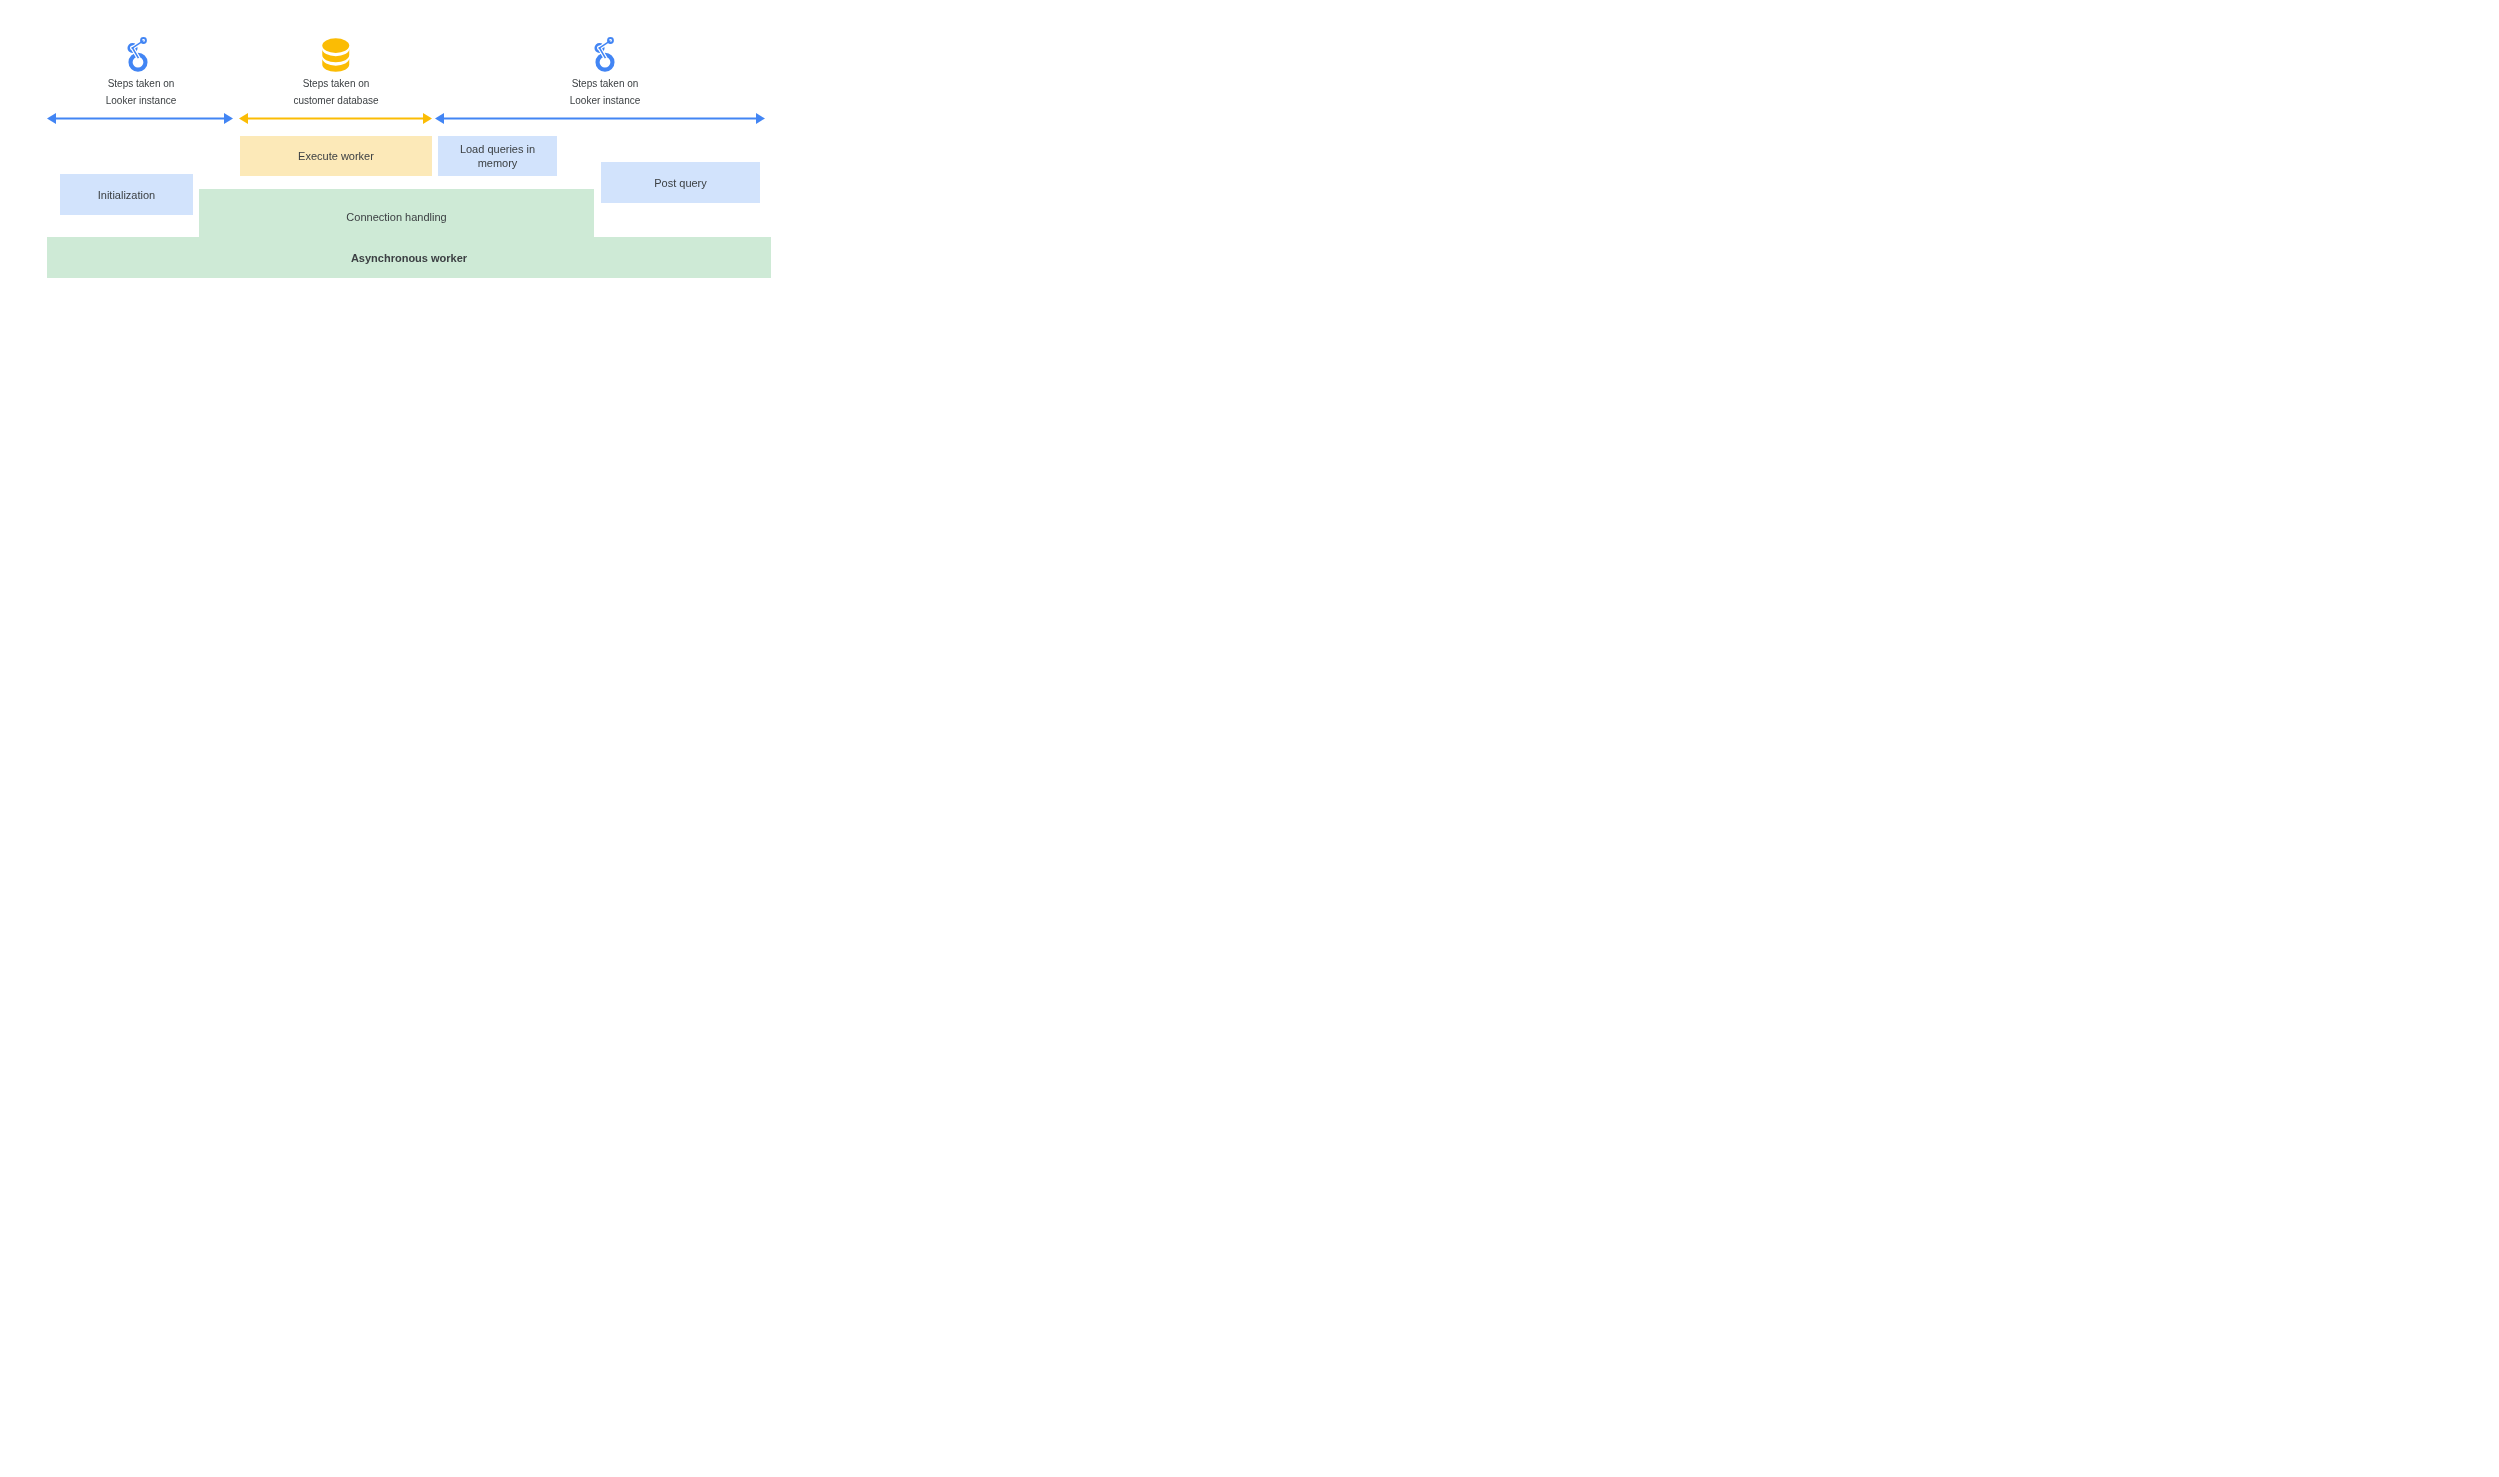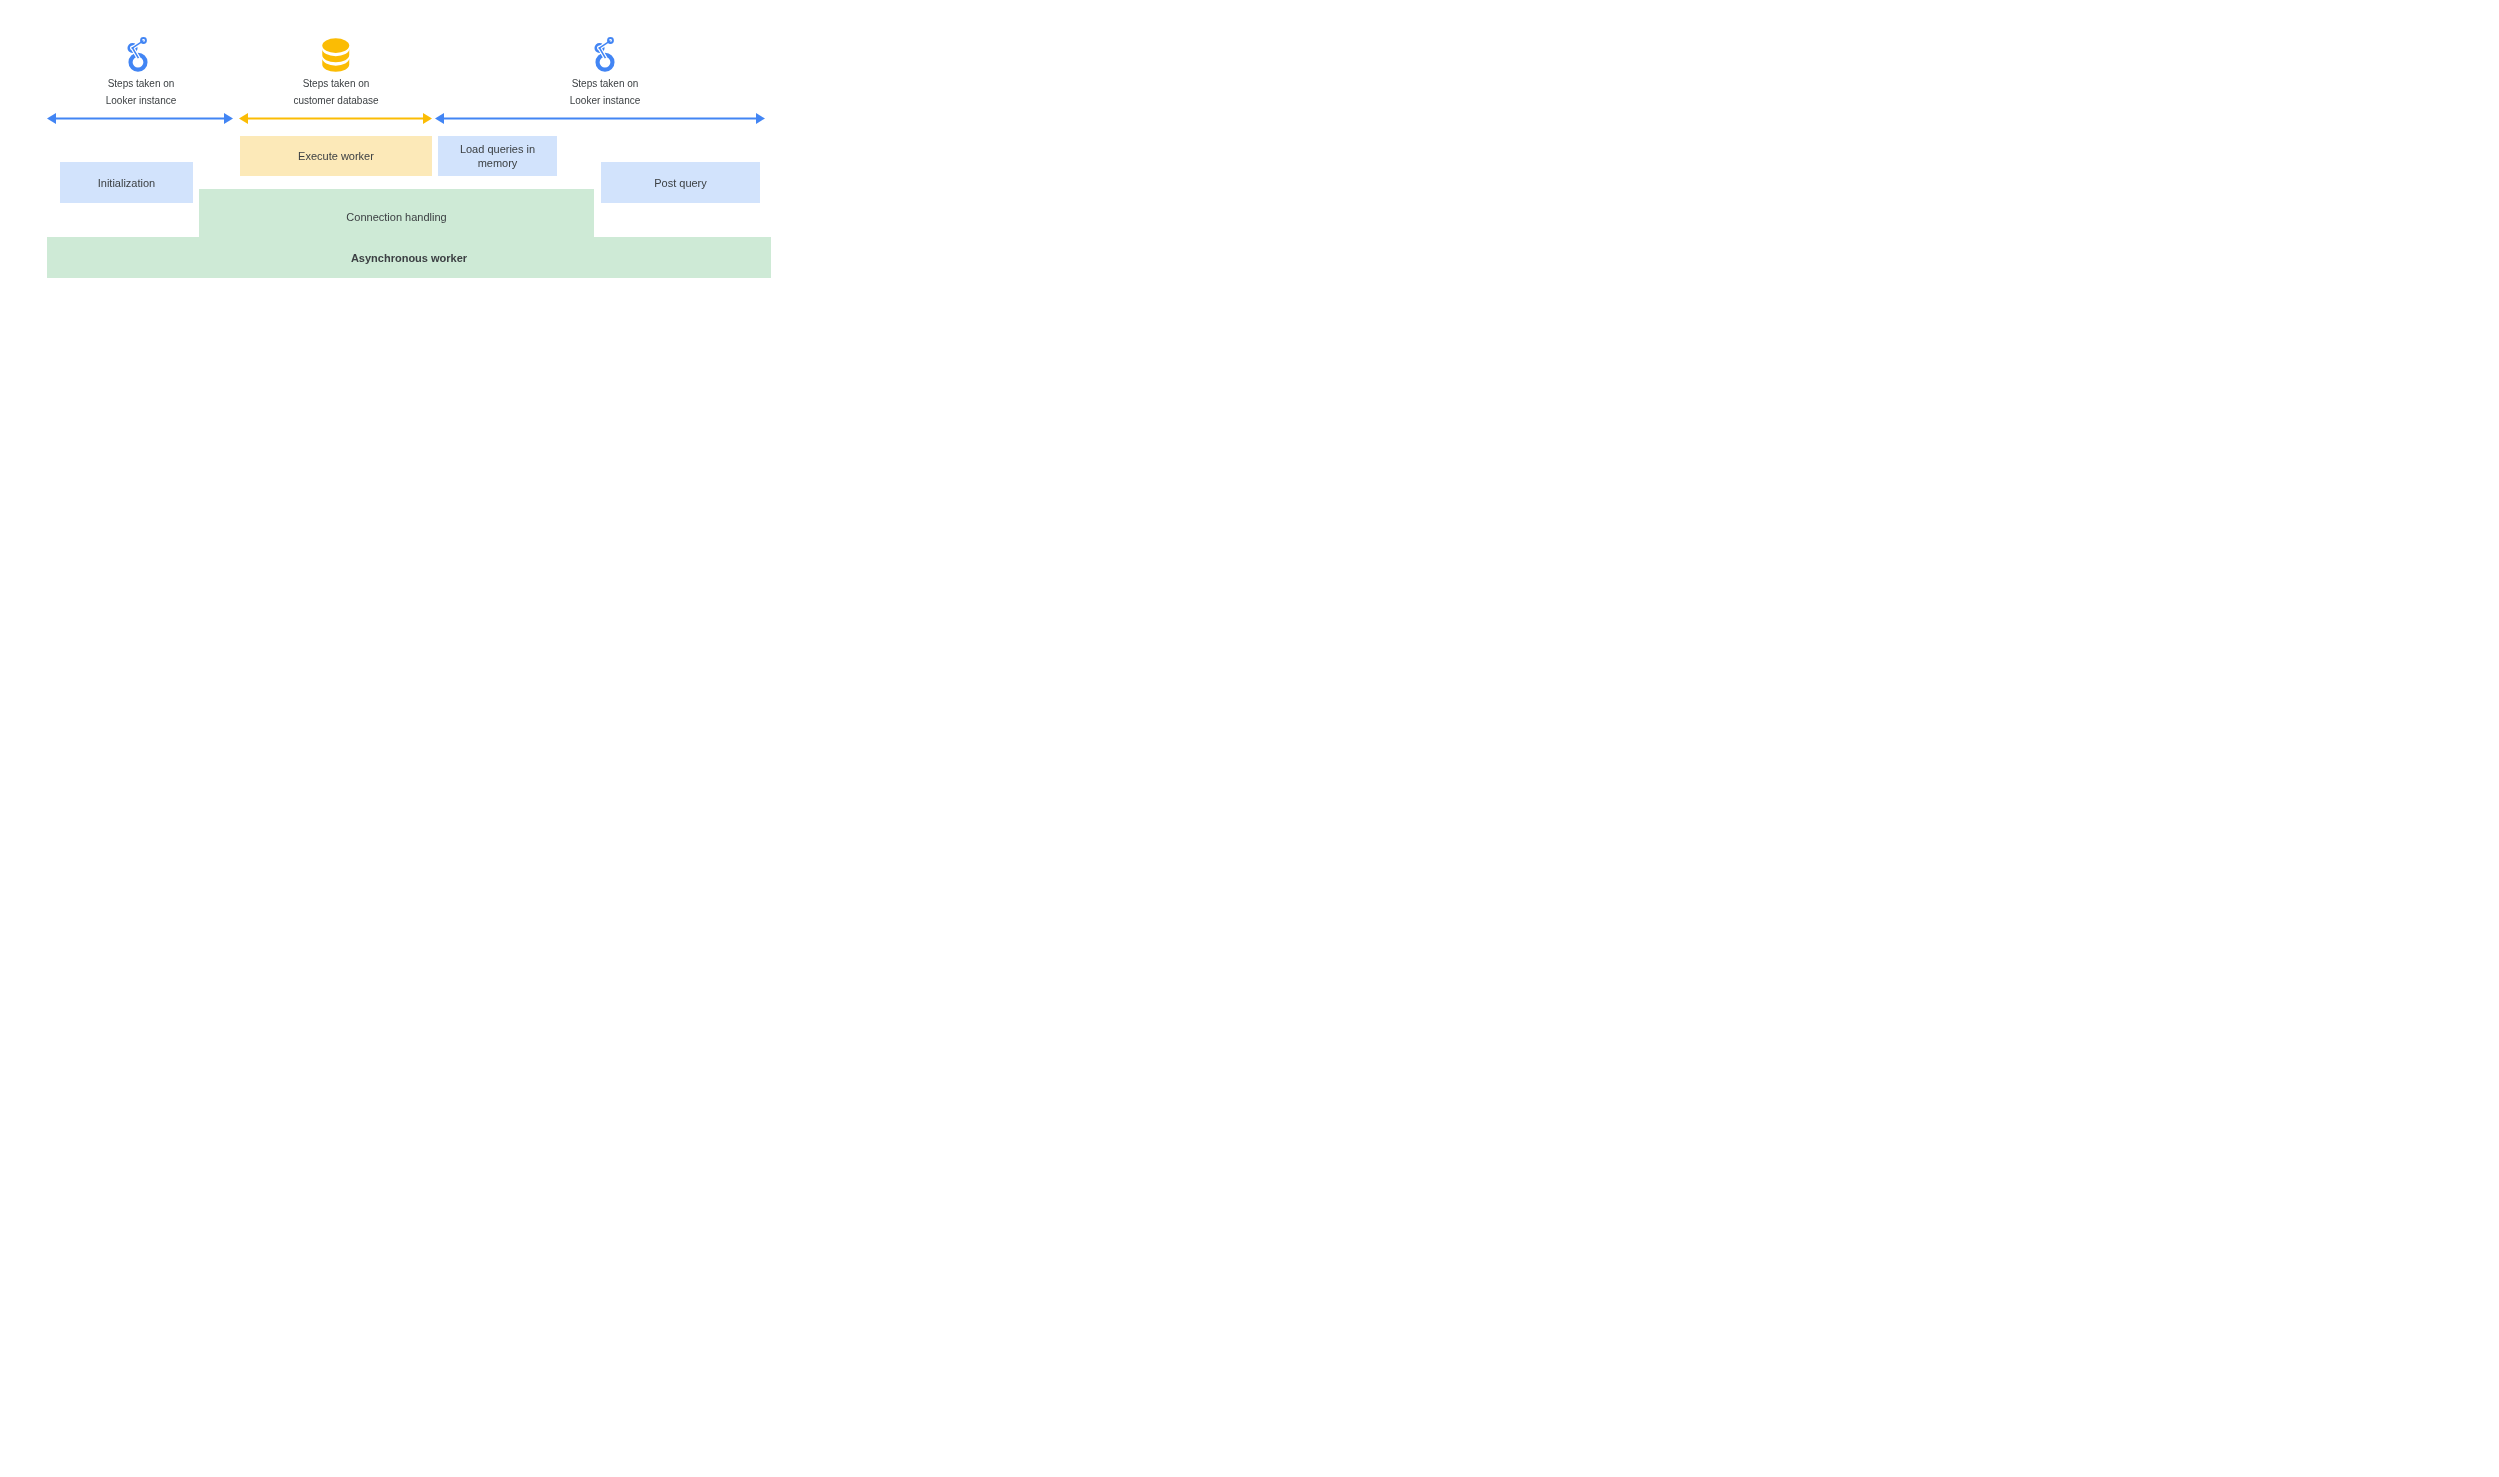--- a/index.html
+++ b/index.html
@@ -104,21 +104,21 @@
   </svg>
 
   <div class="box" style="left: 240px; top: 136px; width: 192px; height: 40px; background: rgb(252, 233, 184);">
     <span>Execute worker</span>
   </div>
 
   <div class="box" style="left: 438px; top: 136px; width: 119px; height: 40px; background: rgb(210, 227, 252);">
     <span>Load queries in memory</span>
   </div>
 
-  <div class="box" style="left: 60px; top: 162px; width: 133px; height: 41px; background: rgb(210, 227, 252);">
+  <div class="box" style="left: 60px; top: 174px; width: 133px; height: 41px; background: rgb(210, 227, 252);">
     <span>Initialization</span>
   </div>
 
   <div class="box" style="left: 601px; top: 162px; width: 159px; height: 41px; background: rgb(210, 227, 252);">
     <span>Post query</span>
   </div>
 
   <div class="box" style="left: 199px; top: 189px; width: 395px; height: 56px; background: rgb(206, 234, 214);">
     <span>Connection handling</span>
   </div>

